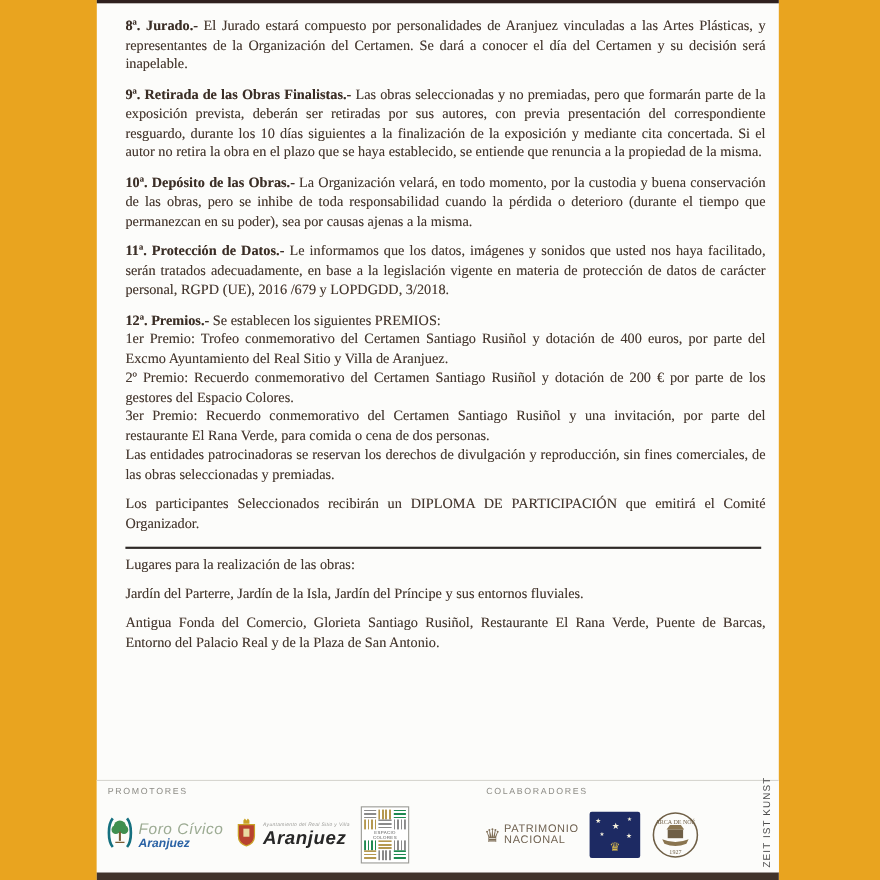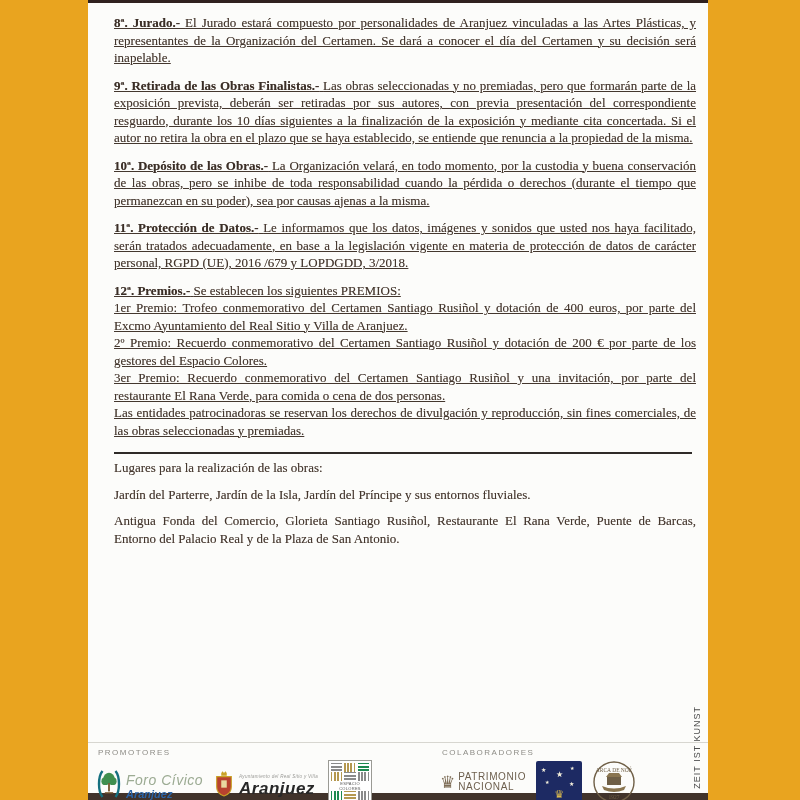--- a/index.html
+++ b/index.html
@@ -4,31 +4,31 @@
 <style>
   html,body{margin:0;padding:0;}
   .stage{position:relative;width:800px;height:800px;background:#E9A41F;overflow:hidden;
          font-family:"Liberation Serif",serif;}
   .page{position:absolute;left:88px;top:0;width:620px;height:800px;background:#FCFCFA;
         border-top:3px solid #30211f;border-bottom:7px solid #41332b;box-sizing:border-box;
         display:flex;flex-direction:column;}
   .content{flex:1;overflow:hidden;padding:11px 12px 0 26px;color:#44372e;
            font-size:13px;line-height:17.5px;text-align:justify;
            text-shadow:0 0 .5px rgba(80,60,50,.45);}
-  .sec{margin:10px 0 0 0;text-decoration:underline;}
+  .sec{margin:10px 0 0 0;}
   .sec:first-child{margin-top:0;}
   .sec b{color:#3a2e26;}
   .sec b::after{content:" ";}
   .cont{display:block;}
   .rule{height:2px;background:#2e2a27;margin:13px 4px 5px 0;}
   .lugares p{margin:9px 0 0 0;}
   .lugares p.title{margin-top:3px;}
 
   
-  .footer{height:51px;border-top:1px solid #d7d6d0;display:flex;align-items:stretch;
+  .footer{height:84px;border-top:1px solid #d7d6d0;display:flex;align-items:stretch;
           padding:3px 14px 2px 8px;box-sizing:border-box;gap:1px;background:#FCFCFA;
           font-family:"Liberation Sans",sans-serif;}
   .fgroup{display:flex;flex-direction:column;}
   .fgroup.left{flex:1.35;}
   .fgroup.right{flex:1;}
   .flabel{font-size:8px;letter-spacing:1.5px;color:#8d8c86;margin:2px 0 3px 2px;}
   .flogos{display:flex;align-items:center;gap:10px;flex:1;}
 
   .logo{display:flex;align-items:center;gap:4px;font-style:italic;}
   .foro-text .l1{font-size:14px;color:#9cab93;letter-spacing:.5px;}
@@ -75,35 +75,36 @@
 
       <p class="sec">
         <b>8ª. Jurado.-</b><span>El Jurado estará compuesto por personalidades de Aranjuez vinculadas a las Artes Plásticas, y representantes de la Organización del Certamen. Se dará a conocer el día del Certamen y su decisión será inapelable.</span>
       </p>
 
       <p class="sec">
         <b>9ª. Retirada de las Obras Finalistas.-</b><span>Las obras seleccionadas y no premiadas, pero que formarán parte de la exposición prevista, deberán ser retiradas por sus autores, con previa presentación del correspondiente resguardo, durante los 10 días siguientes a la finalización de la exposición y mediante cita concertada. Si el autor no retira la obra en el plazo que se haya establecido, se entiende que renuncia a la propiedad de la misma.</span>
       </p>
 
       <p class="sec">
-        <b>10ª. Depósito de las Obras.-</b><span>La Organización velará, en todo momento, por la custodia y buena conservación de las obras, pero se inhibe de toda responsabilidad cuando la pérdida o derechos (durante el tiempo que permanezcan en su poder), sea por causas ajenas a la misma.</span>
+        <b>10ª. Depósito de las Obras.-</b><span>La Organización velará, en todo momento, por la custodia y buena conservación de las obras, pero se inhibe de toda responsabilidad cuando la pérdida o deterioro (durante el tiempo que permanezcan en su poder), sea por causas ajenas a la misma.</span>
       </p>
 
       <p class="sec">
         <b>11ª. Protección de Datos.-</b><span>Le informamos que los datos, imágenes y sonidos que usted nos haya facilitado, serán tratados adecuadamente, en base a la legislación vigente en materia de protección de datos de carácter personal, RGPD (UE), 2016 /679 y LOPDGDD, 3/2018.</span>
       </p>
 
       <p class="sec">
         <b>12ª. Premios.-</b><span>Se establecen los siguientes PREMIOS:</span>
         <span class="cont">1er Premio: Trofeo conmemorativo del Certamen Santiago Rusiñol y dotación de 400 euros, por parte del Excmo Ayuntamiento del Real Sitio y Villa de Aranjuez.</span>
         <span class="cont">2º Premio: Recuerdo conmemorativo del Certamen Santiago Rusiñol y dotación de 200 € por parte de los gestores del Espacio Colores.</span>
         <span class="cont">3er Premio: Recuerdo conmemorativo del Certamen Santiago Rusiñol y una invitación, por parte del restaurante El Rana Verde, para comida o cena de dos personas.</span>
         <span class="cont">Las entidades patrocinadoras se reservan los derechos de divulgación y reproducción, sin fines comerciales, de las obras seleccionadas y premiadas.</span>
       </p>
 
+      <p class="sec">Los participantes Seleccionados recibirán un DIPLOMA DE PARTICIPACIÓN que emitirá el Comité Organizador.</p>
 
 
       <div class="rule"></div>
 
       <div class="lugares">
         <p class="title">Lugares para la realización de las obras:</p>
         <p>Jardín del Parterre, Jardín de la Isla, Jardín del Príncipe y sus entornos fluviales.</p>
         <p>Antigua Fonda del Comercio, Glorieta Santiago Rusiñol, Restaurante El Rana Verde, Puente de Barcas, Entorno del Palacio Real y de la Plaza de San Antonio.</p>
       </div>
     </div>

